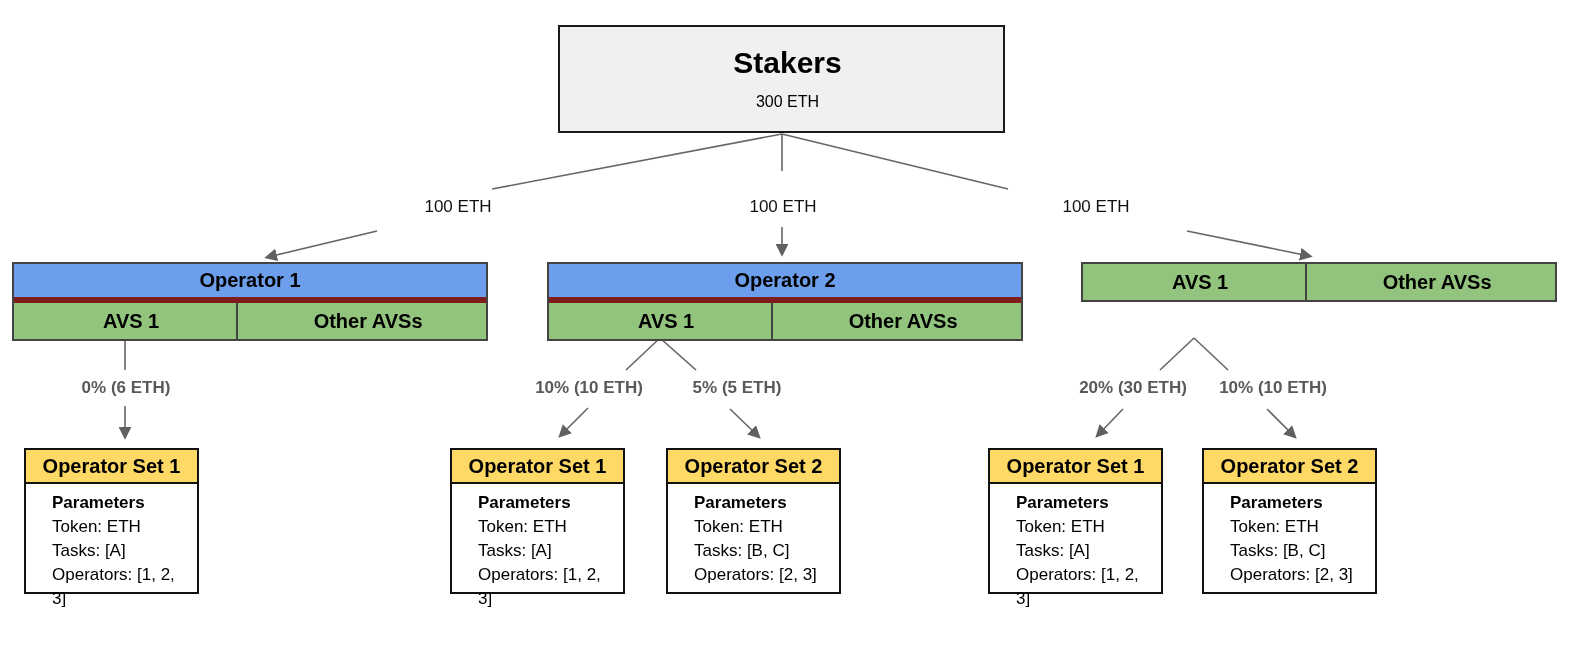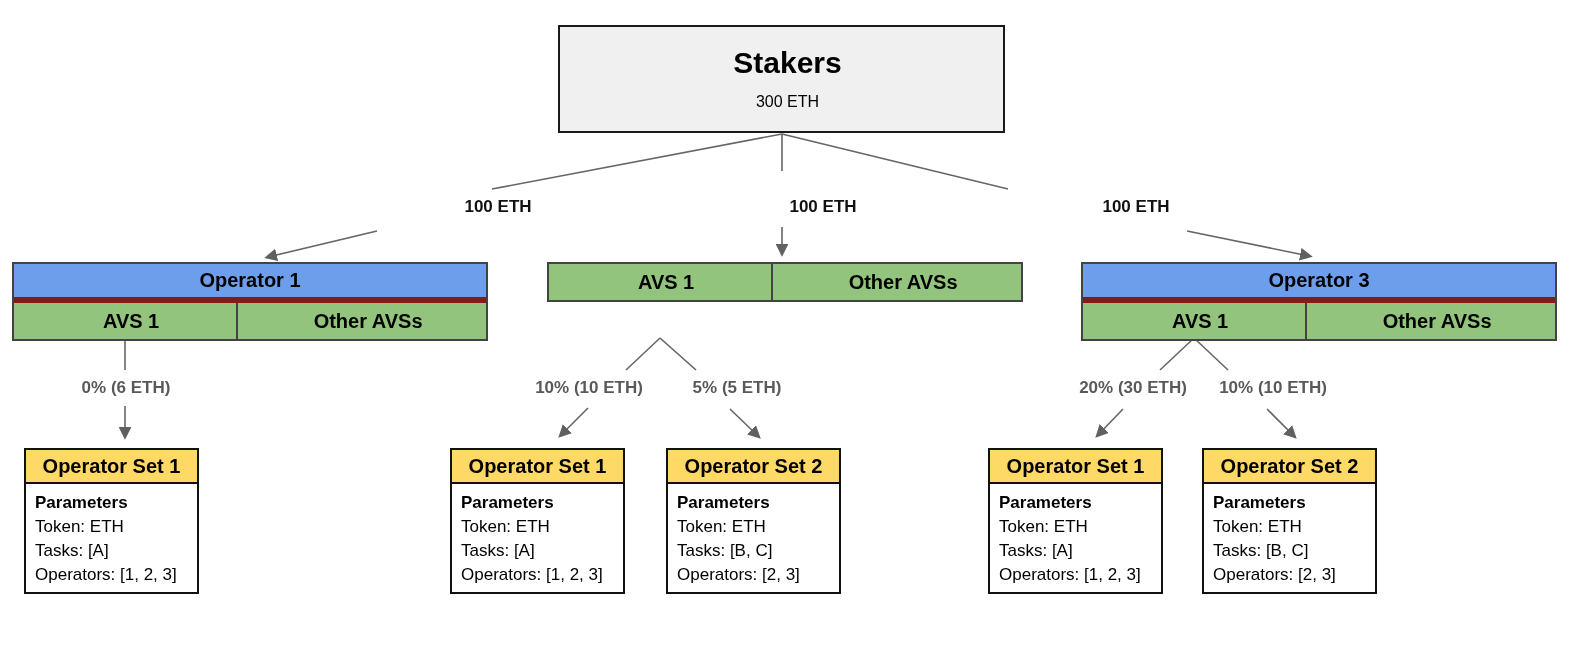--- a/index.html
+++ b/index.html
@@ -14,21 +14,21 @@
   .stakers{
     position:absolute;left:558px;top:25px;width:447px;height:108px;box-sizing:border-box;
     background:#f0f0f0;border:2px solid #1a1a1a;
     display:flex;flex-direction:column;align-items:center;justify-content:center;padding-left:12px;
   }
   .stakers-title{font-size:30px;font-weight:700;line-height:34px;}
   .stakers-sub{font-size:16px;line-height:20px;margin-top:12px;}
 
   
   .edge-label{position:absolute;transform:translate(-50%,-50%);white-space:nowrap;font-size:17px;}
-  .alloc{color:#111111;font-weight:700;margin-left:40px;}
+  .alloc{color:#111111;font-weight:400;}
   .deleg{color:#595959;font-weight:700;}
 
   
   .operator{
     position:absolute;top:262px;width:476px;box-sizing:border-box;
     border:2px solid #434343;background:#ffffff;
   }
   .op-header{
     height:33px;line-height:33px;background:#6d9eeb;border-bottom:6px solid #7f1d1d;
     text-align:center;font-weight:700;font-size:20px;
@@ -40,21 +40,21 @@
 
   
   .opset{
     position:absolute;top:448px;width:175px;box-sizing:border-box;
     background:#ffffff;border:2px solid #111111;
   }
   .opset-header{
     height:32px;line-height:32px;background:#ffd966;border-bottom:2px solid #111111;
     text-align:center;font-weight:700;font-size:20px;
   }
-  .opset-body{padding:7px 8px 5px 9px;font-size:17px;line-height:24px;height:96px;}
+  .opset-body{padding:7px 8px 5px 26px;font-size:17px;line-height:24px;height:96px;}
   .opset-body .param{font-weight:700;}
 </style>
 </head>
 <body>
 
 <div class="canvas">
 
   <svg class="connectors" viewBox="0 0 1572 655">
     <defs>
       <marker id="arrow" viewBox="0 0 10 10" refX="7" refY="5" markerWidth="8" markerHeight="8" orient="auto-start-reverse">
@@ -95,28 +95,28 @@
 
   <div class="operator" style="left:12px">
     <div class="op-header">Operator 1</div>
     <div class="op-row">
       <div class="op-cell avs">AVS 1</div>
       <div class="op-cell other">Other AVSs</div>
     </div>
   </div>
 
   <div class="operator" style="left:547px">
+    <div class="op-header">Operator 2</div>
     <div class="op-row">
       <div class="op-cell avs">AVS 1</div>
       <div class="op-cell other">Other AVSs</div>
     </div>
   </div>
 
   <div class="operator" style="left:1081px">
-    <div class="op-header">Operator 3</div>
     <div class="op-row">
       <div class="op-cell avs">AVS 1</div>
       <div class="op-cell other">Other AVSs</div>
     </div>
   </div>
 
   <div class="edge-label deleg" style="left:126px;top:388px">0% (6 ETH)</div>
   <div class="edge-label deleg" style="left:589px;top:388px">10% (10 ETH)</div>
   <div class="edge-label deleg" style="left:737px;top:388px">5% (5 ETH)</div>
   <div class="edge-label deleg" style="left:1133px;top:388px">20% (30 ETH)</div>

